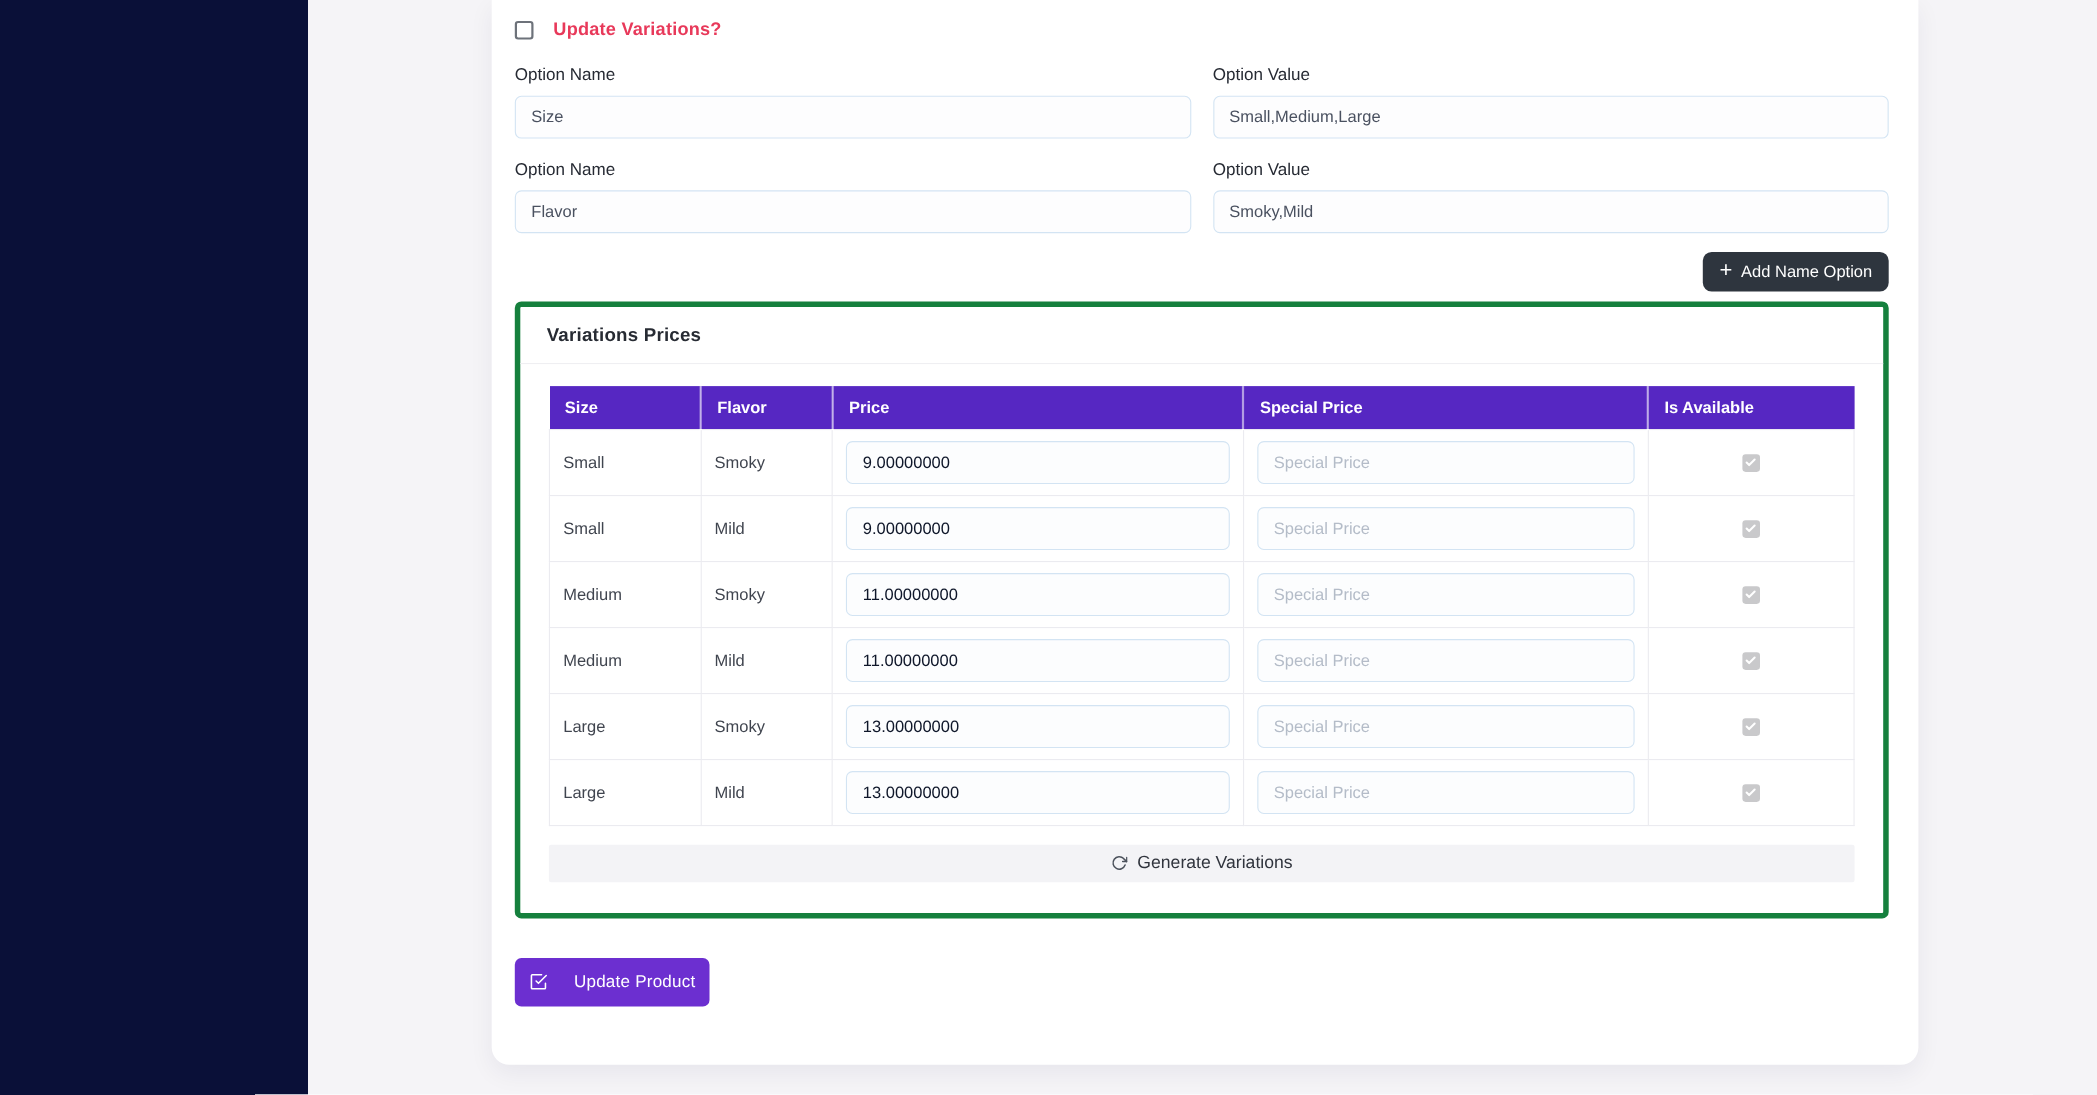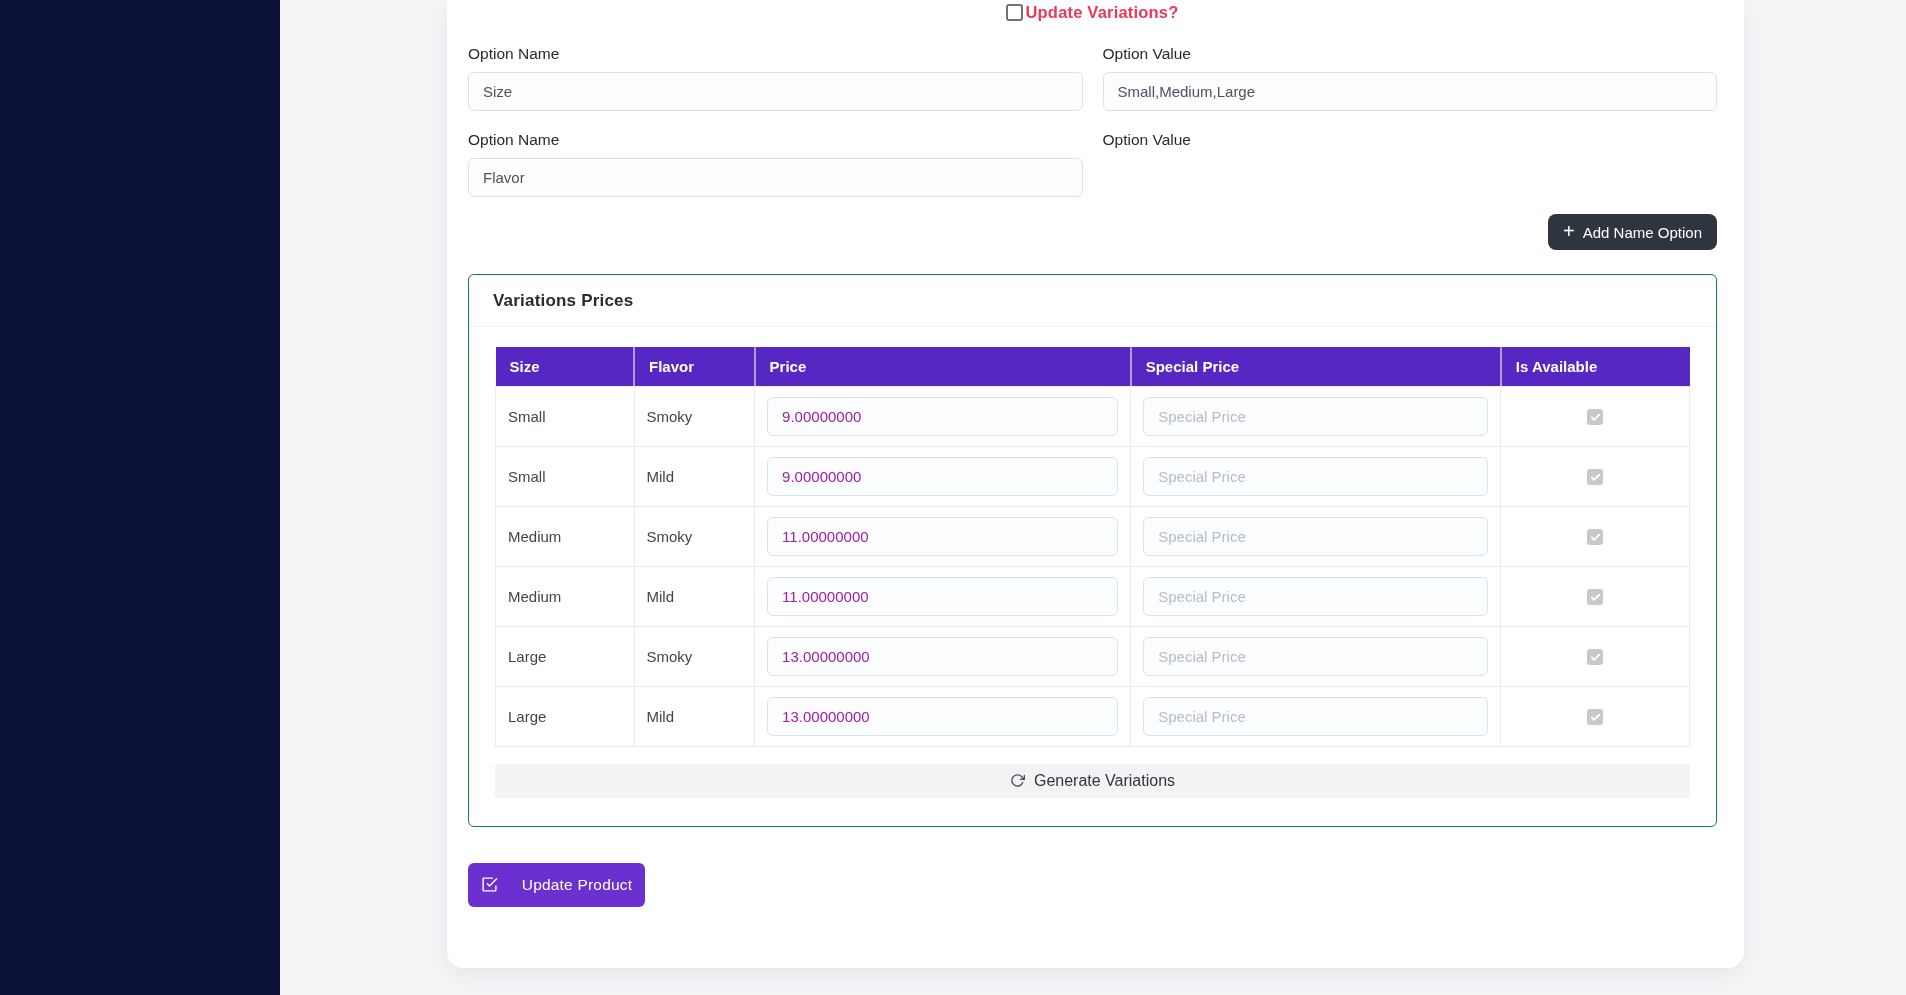--- a/index.html
+++ b/index.html
@@ -13,62 +13,62 @@
     position:relative;background:var(--page-bg);
     font-family:"Liberation Sans","DejaVu Sans",sans-serif;color:var(--label-text);
   }
   .sidebar{position:absolute;left:0;top:0;width:280px;height:995px;background:var(--sidebar);}
   .main-card{
     position:absolute;left:447px;top:0;width:1297px;height:968px;background:#fff;
     border-radius:0 0 16px 16px;box-shadow:0 8px 22px rgba(25,25,60,.06);
     padding:0 27px 0 21px;
   }
   
-  .uv-row{margin-top:2px;display:flex;align-items:center;gap:2px;height:20px;justify-content:center;}
+  .uv-row{margin-top:17px;display:flex;align-items:center;gap:18px;height:20px;}
   .uv-row input[type=checkbox]{
     appearance:none;-webkit-appearance:none;width:17px;height:17px;border:2px solid #6d727a;
     border-radius:3px;background:#fff;cursor:pointer;
   }
   .uv-label{color:var(--danger-red);font-size:16.5px;font-weight:700;cursor:pointer;letter-spacing:.2px;}
   
   .options-grid{margin-top:23px;display:grid;grid-template-columns:1fr 1fr;column-gap:30px;row-gap:23px;gap:20px;}
   .field label{display:block;font-size:15.5px;font-weight:500;color:var(--label-text);margin-bottom:9px;}
   .field input{
     width:100%;height:39px;border:1px solid var(--input-border);border-radius:6px;background:#fdfdfe;
     font-family:inherit;font-size:15px;color:#4a5160;padding:0 14px;outline:none;
   }
   
   .add-row{display:flex;justify-content:flex-end;margin-top:17px;}
   .btn-dark{
     display:inline-flex;align-items:center;gap:8px;height:36px;padding:0 15px;border:none;cursor:pointer;
     background:var(--dark-button);color:#fff;font-family:inherit;font-size:15px;border-radius:8px;
   }
   .btn-dark .plus{font-size:20px;font-weight:300;line-height:1;margin-top:-2px;}
   
-  .variations-card{margin-top:24px;border:1px solid #15803d;border-radius:6px;background:#fff;}
+  .variations-card{margin-top:9px;border:5px solid #15803d;border-radius:6px;background:#fff;}
   .variations-card>header{padding:16px 24px 15px;border-bottom:1px solid #efeff2;}
   .v-title{font-size:17px;font-weight:600;color:#272b33;letter-spacing:.2px;}
   .vbody{padding:20px 26px 28px;}
   table.var-table{width:100%;border-collapse:collapse;table-layout:fixed;}
   .var-table th{
     background:var(--header-purple);color:#fff;font-size:15px;font-weight:700;height:39px;
     text-align:left;padding:0 14px;border-right:2px solid rgba(255,255,255,.55);
   }
   .var-table th:last-child{border-right:none;text-align:left;}
   .var-table col.c-size{width:11.6%;} .var-table col.c-flavor{width:10.1%;}
   .var-table col.c-price{width:31.5%;} .var-table col.c-special{width:31%;}
   .var-table col.c-avail{width:15.8%;}
   .var-table td{
     height:60px;border:1px solid var(--table-border);font-size:15px;color:var(--cell-text);
     padding:4px 12px;background:#fff;
   }
   .var-table td.t-center{text-align:center;}
   .var-table td input{
     width:100%;height:39px;border:1px solid var(--input-border);border-radius:6px;background:#fcfdfe;
-    font-family:inherit;font-size:15px;color:#a21caf;padding:0 14px;outline:none;
+    font-family:inherit;font-size:15px;color:#0f172a;padding:0 14px;outline:none;
   }
   .var-table td input::placeholder{color:var(--placeholder);}
   .field input::placeholder{color:var(--placeholder);}
   .cbx{
     display:inline-flex;align-items:center;justify-content:center;width:16px;height:16px;
     background:#c9c9cb;border-radius:3px;vertical-align:middle;
   }
   
   .generate-bar{
     margin-top:17px;height:34px;background:#f3f3f6;border-radius:2px;cursor:pointer;
@@ -105,20 +105,21 @@
       <label>Option Value</label>
       <input type="text" value="Small,Medium,Large" style="">
     </div>
 
     <div class="field">
       <label>Option Name</label>
       <input type="text" value="Flavor" style="">
     </div>
     <div class="field">
       <label>Option Value</label>
+      <input type="text" value="Smoky,Mild" style="">
     </div>
   </div>
 
   
 
   <div class="add-row">
     <button class="btn-dark">
       <span class="plus">+</span>
       <span>Add Name Option</span>
     </button>

